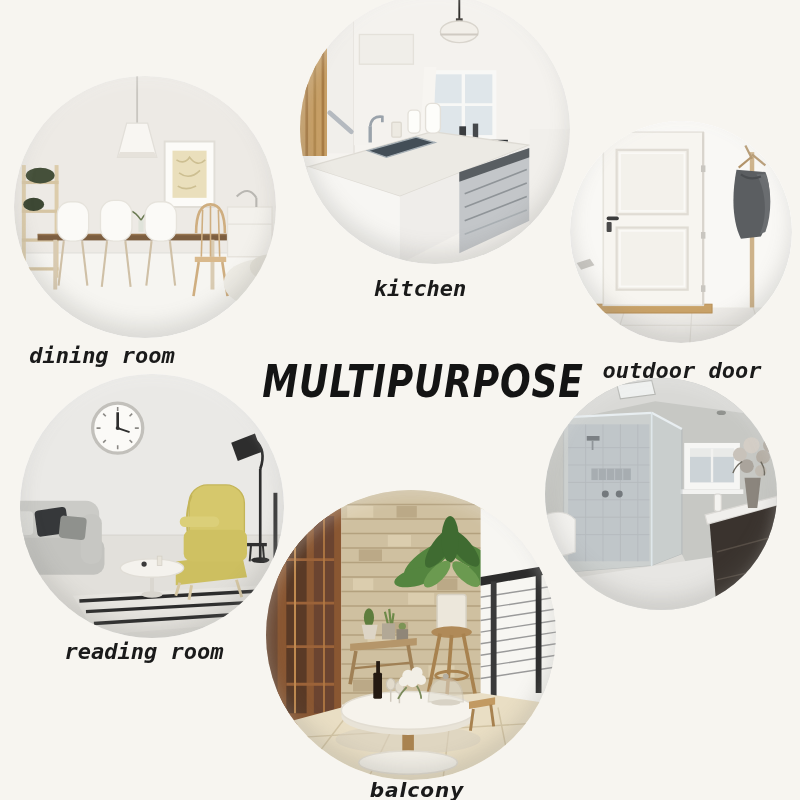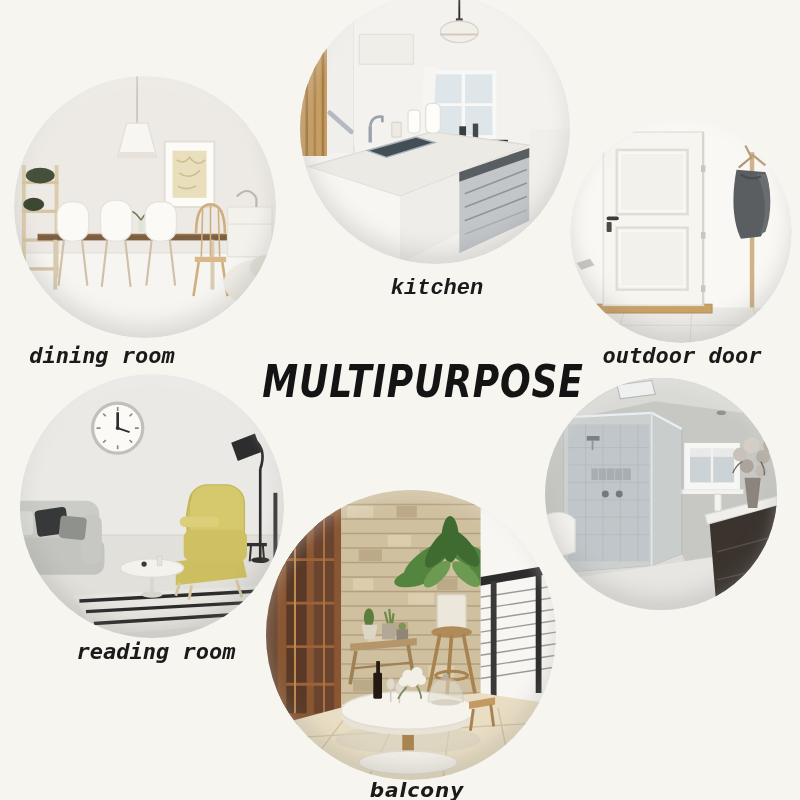--- a/index.html
+++ b/index.html
@@ -12,23 +12,23 @@
   .c-dining  {left:14px;  top:76px;  width:262px;height:262px;}
   .c-kitchen {left:300px; top:-6px;  width:270px;height:270px;}
   .c-door    {left:570px; top:121px; width:222px;height:222px;}
   .c-reading {left:20px;  top:374px; width:264px;height:264px;}
   .c-bath    {left:545px; top:378px; width:232px;height:232px;}
   .c-balcony {left:266px; top:490px; width:290px;height:290px;}
   .label{position:absolute;transform:translate(-50%,-50%);white-space:nowrap;
          font-family:"DejaVu Sans Mono",monospace;font-style:italic;font-weight:bold;
          font-size:22px;color:#1a1a1a;}
   .l-dining {left:102px;top:355px;}
-  .l-kitchen{left:437px;top:288px;font-family:Liberation Mono, monospace;}
-  .l-door   {left:682px;top:355px;}
-  .l-reading{left:156px;top:651px;text-align:center;}
+  .l-kitchen{left:420px;top:288px;}
+  .l-door   {left:682px;top:370px;}
+  .l-reading{left:144px;top:651px;text-align:center;}
   .l-bath   {left:680px;top:632px;}
   .l-balcony{left:417px;top:790px;font-family:"DejaVu Sans",sans-serif;font-size:20px;letter-spacing:1px;}
   .title{position:absolute;left:423px;top:381px;transform:translate(-50%,-50%) scaleX(0.82);
          font-family:"DejaVu Sans",sans-serif;font-style:italic;font-weight:900;
          font-size:44px;color:#141414;white-space:nowrap;letter-spacing:1px;}
 </style>
 </head>
 <body>
 
 <div class="stage">

